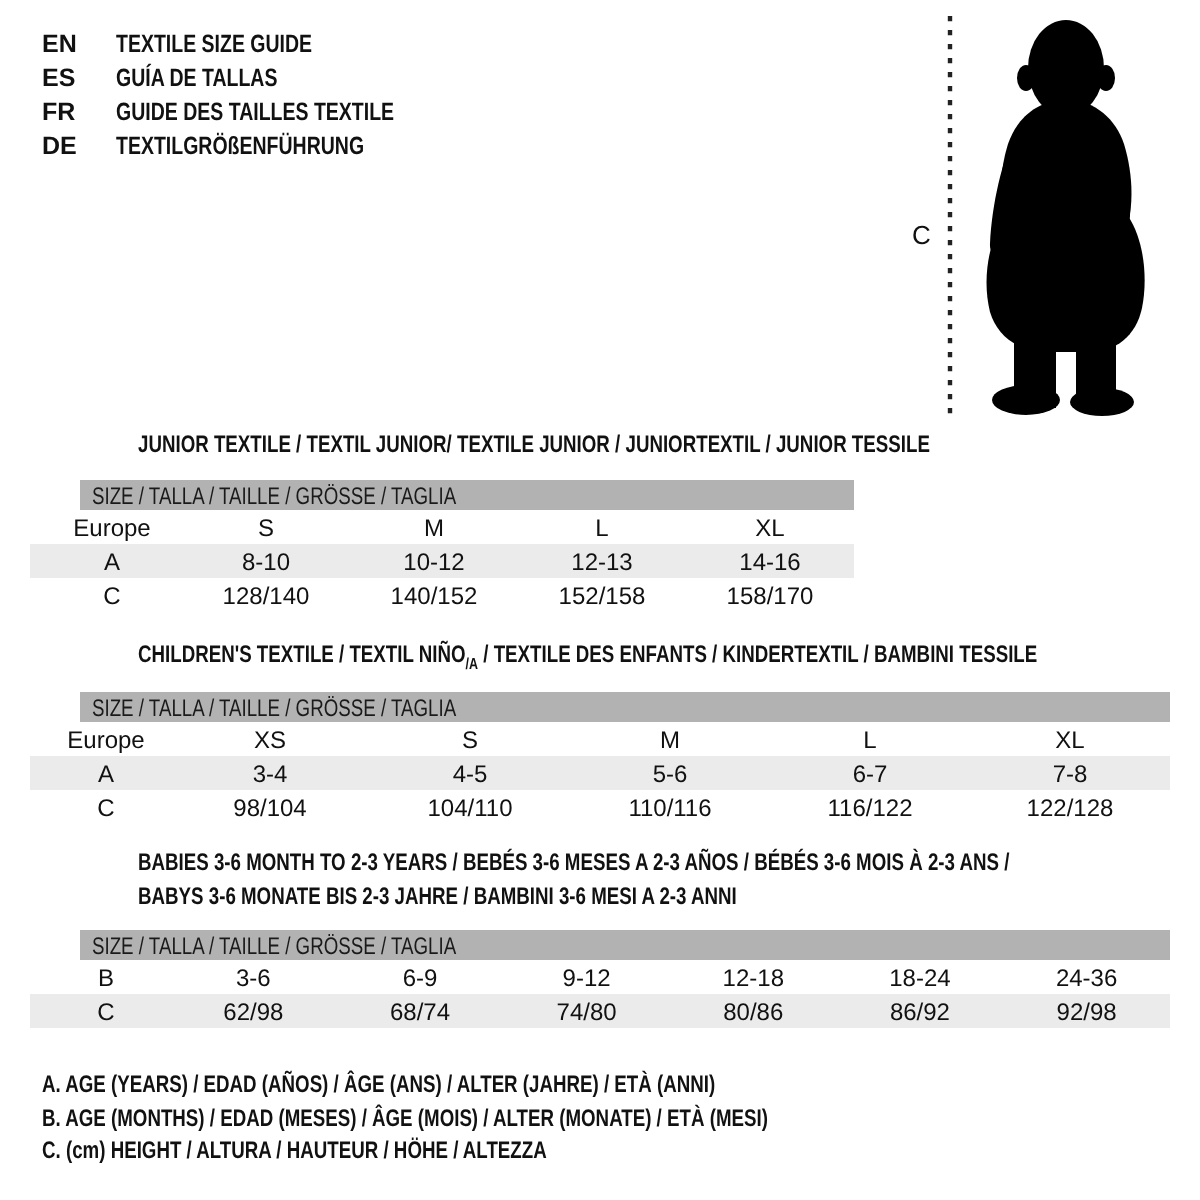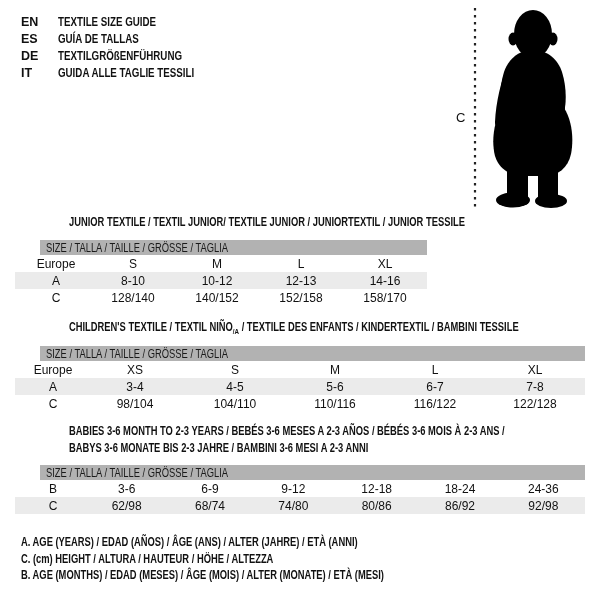--- a/index.html
+++ b/index.html
@@ -60,26 +60,26 @@
   <div class="lang-block">
     <div class="lang-row">
       <span class="lang-code">EN</span>
       <span class="squish">TEXTILE SIZE GUIDE</span>
     </div>
     <div class="lang-row">
       <span class="lang-code">ES</span>
       <span class="squish">GUÍA DE TALLAS</span>
     </div>
     <div class="lang-row">
+      <span class="lang-code">FR</span>
+      <span class="squish">GUIDE DES TAILLES TEXTILE</span>
+    </div>
+    <div class="lang-row">
       <span class="lang-code">DE</span>
       <span class="squish">TEXTILGRÖßENFÜHRUNG</span>
-    </div>
-    <div class="lang-row">
-      <span class="lang-code">IT</span>
-      <span class="squish">GUIDA ALLE TAGLIE TESSILI</span>
     </div>
   </div>
 
   <div class="figure">
     <svg width="160" height="215" viewBox="0 0 160 215">
       <line x1="35" y1="8" x2="35" y2="207" stroke="#222222" stroke-width="2.2" stroke-dasharray="2.6 4.4"></line>
       <text x="16" y="122" font-size="13" fill="#111111" font-family="Liberation Sans, sans-serif">C</text>
       <g fill="#000000" transform="translate(50,8)">
 
         <ellipse cx="43" cy="26" rx="19" ry="24"></ellipse>
@@ -193,20 +193,20 @@
       <span class="tcell">86/92</span>
       <span class="tcell">92/98</span>
     </div>
   </div>
 
   <div class="legend">
     <div class="legend-line">
       <span class="squish">A. AGE (YEARS) / EDAD (AÑOS) / ÂGE (ANS) / ALTER (JAHRE) / ETÀ (ANNI)</span>
     </div>
     <div class="legend-line">
+      <span class="squish">B. AGE (MONTHS) / EDAD (MESES) / ÂGE (MOIS) / ALTER (MONATE) / ETÀ (MESI)</span>
+    </div>
+    <div class="legend-line">
       <span class="squish">C. (cm) HEIGHT / ALTURA / HAUTEUR / HÖHE / ALTEZZA</span>
     </div>
-    <div class="legend-line">
-      <span class="squish">B. AGE (MONTHS) / EDAD (MESES) / ÂGE (MOIS) / ALTER (MONATE) / ETÀ (MESI)</span>
-    </div>
   </div>
 
 </div>
 
 </body></html>

